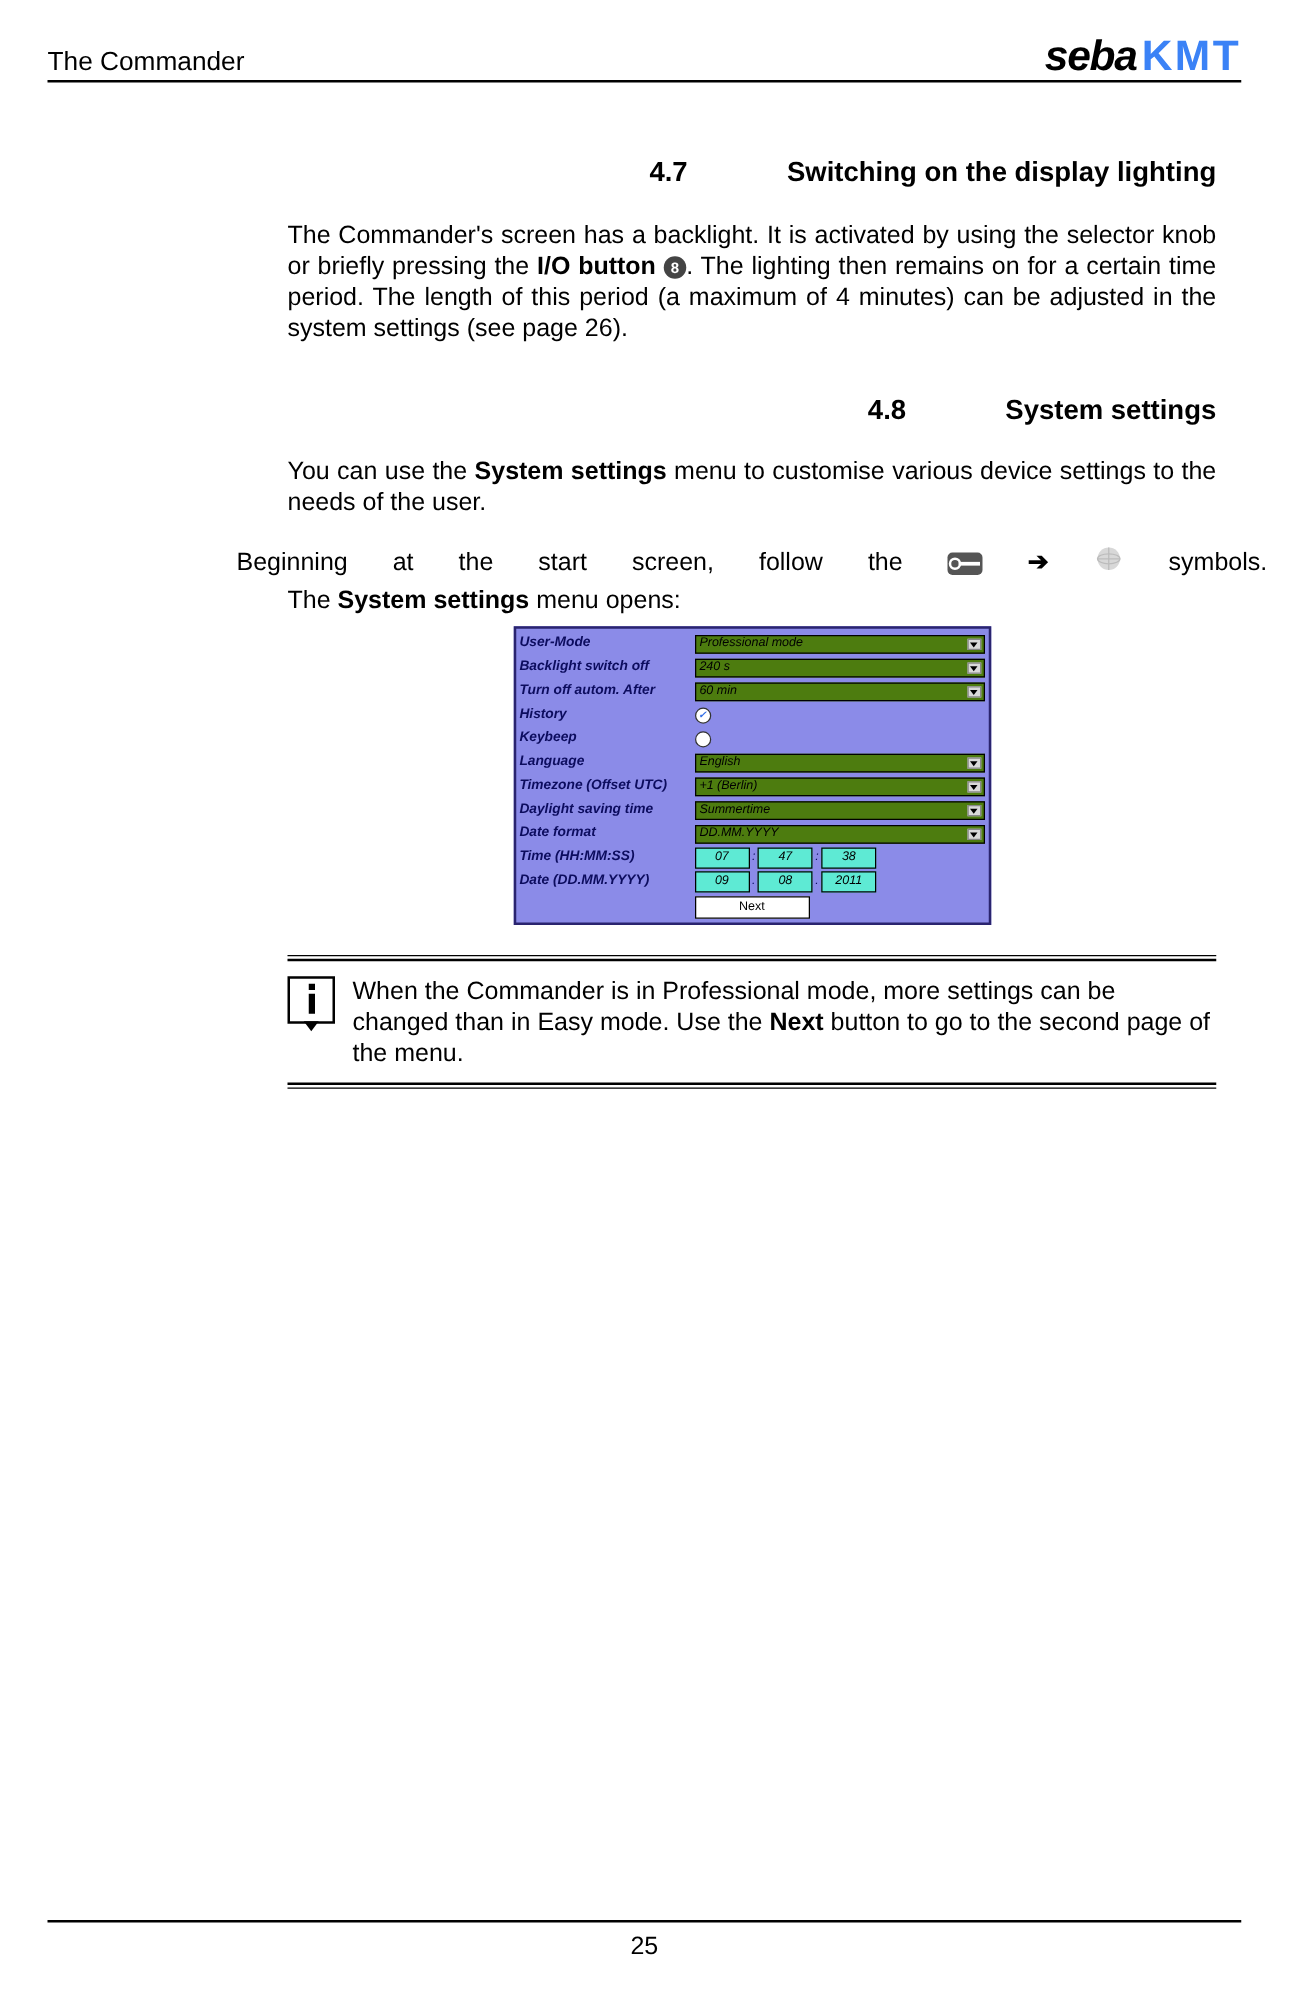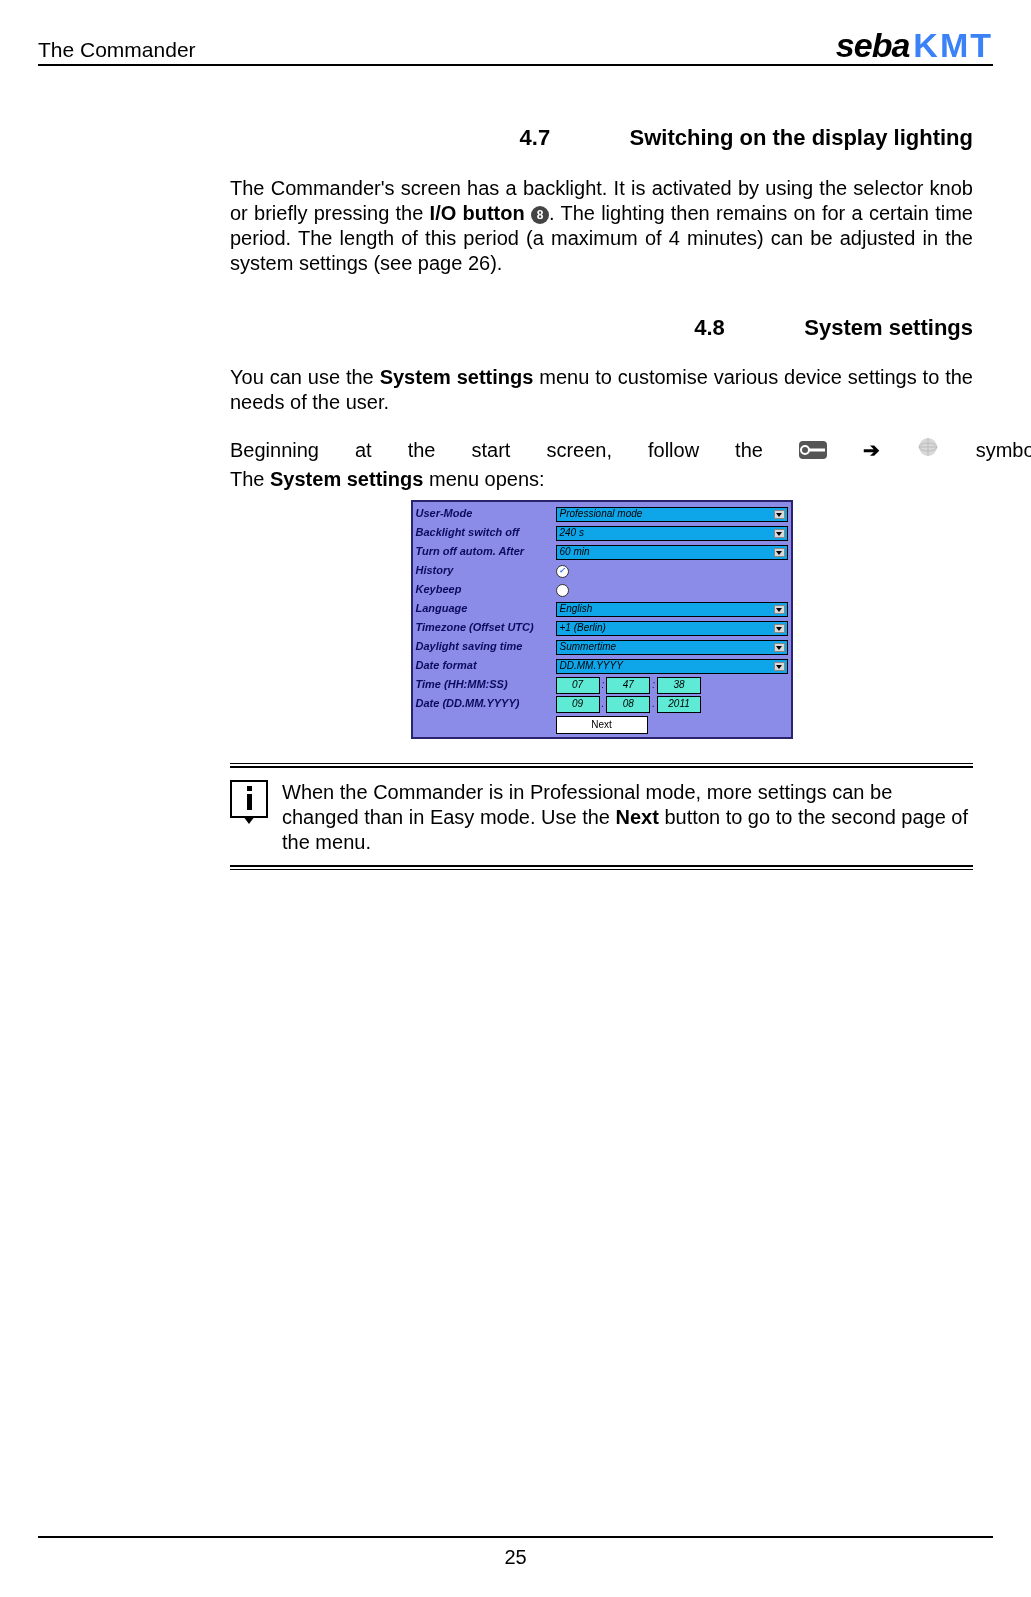--- a/index.html
+++ b/index.html
@@ -20,31 +20,31 @@
   .brand .s2{color:#3b82f6;font-style:normal;letter-spacing:2px;margin-left:4px;}
   
   .content{margin-left:82px;margin-right:20px;margin-top:58px;font-size:20px;line-height:1.25;}
   .sec{margin-bottom:38px;}
   .h2{display:flex;font-weight:bold;font-size:22px;margin-bottom:24px;justify-content:flex-end;}
   .h2-num{width:110px;flex:none;}
   .body{margin-left:110px;text-align:justify;}
   .bold{font-weight:bold;}
   .circ8{display:inline-flex;width:18px;height:18px;background:#444;border-radius:50%;color:#fff;font-size:12px;align-items:center;justify-content:center;vertical-align:1px;font-weight:bold;}
   
-  .justline{margin-left:110px;display:flex;justify-content:flex-start;align-items:center;gap:36px;}
+  .justline{margin-left:110px;display:flex;justify-content:center;align-items:center;gap:36px;}
   .justline>span{white-space:nowrap;}
   .ico-tool{width:34px;height:18px;background:#555;border-radius:4px;display:inline-flex;align-items:center;justify-content:center;}
   .ico-tool svg{display:block;}
   .ico-globe{width:24px;height:24px;color:#c8c8c8;}
   
   .device-wrap{margin-left:110px;display:flex;justify-content:center;margin-top:8px;margin-bottom:24px;}
   .device{width:372px;background:#8b8be8;border:2px solid #2a246f;padding:3px 3px 1px 3px;font-size:11px;color:#000;font-family:Arial,Helvetica,sans-serif;}
   .row{display:flex;align-items:center;height:18px;margin-bottom:1px;font-style:italic;}
   .lbl{width:140px;flex:none;font-weight:bold;color:#0c0c5e;font-size:11px;}
-  .fld{flex:1;height:15px;background:#0ea5e9;border:1px solid #000;font-size:10px;padding:0 3px;display:flex;align-items:center;position:relative;box-sizing:border-box;}
+  .fld{flex:1;height:15px;background:#4d7c0f;border:1px solid #000;font-size:10px;padding:0 3px;display:flex;align-items:center;position:relative;box-sizing:border-box;}
   .dd::after{content:"";position:absolute;right:2px;top:2px;width:11px;height:9px;background:#d9d9d9;border:1px solid #888;box-sizing:border-box;}
   .dd::before{content:"";position:absolute;right:5px;top:5px;border-left:3px solid transparent;border-right:3px solid transparent;border-top:4px solid #000;z-index:1;}
   .radio{width:11px;height:11px;border-radius:50%;background:#fff;border:1px solid #333;margin-left:0;}
   .check{width:11px;height:11px;border-radius:50%;background:#fff;border:1px solid #333;display:flex;align-items:center;justify-content:center;font-size:8px;color:#2e6be6;font-weight:bold;}
   .spin3{flex:1;display:flex;gap:2px;align-items:center;}
   .spin3 .box{width:42px;height:15px;background:#5eead4;border:1px solid #000;font-size:10px;display:flex;align-items:center;justify-content:center;}
   .spin3 .sep{font-size:10px;color:#0c0c5e;}
   .nextbtn-row{display:flex;justify-content:center;height:22px;align-items:center;}
   .nextbtn{width:90px;height:16px;background:#fff;border:1px solid #000;font-size:10px;display:flex;align-items:center;justify-content:center;}
   

